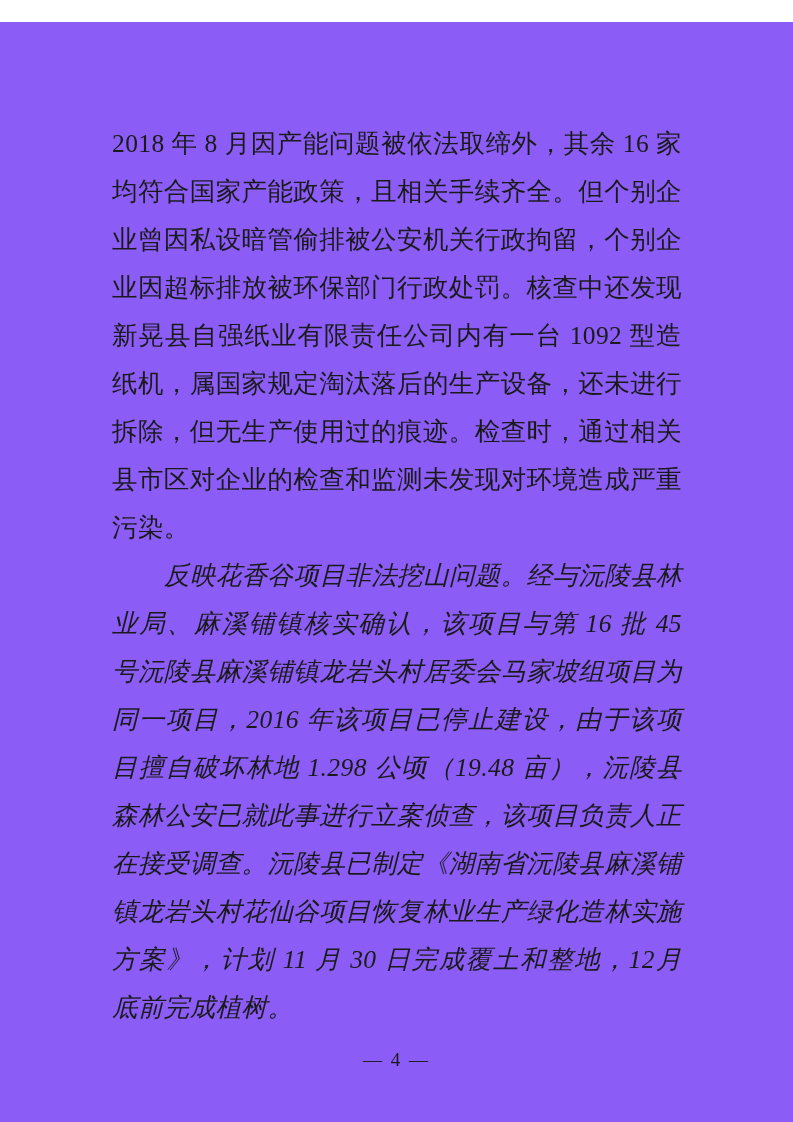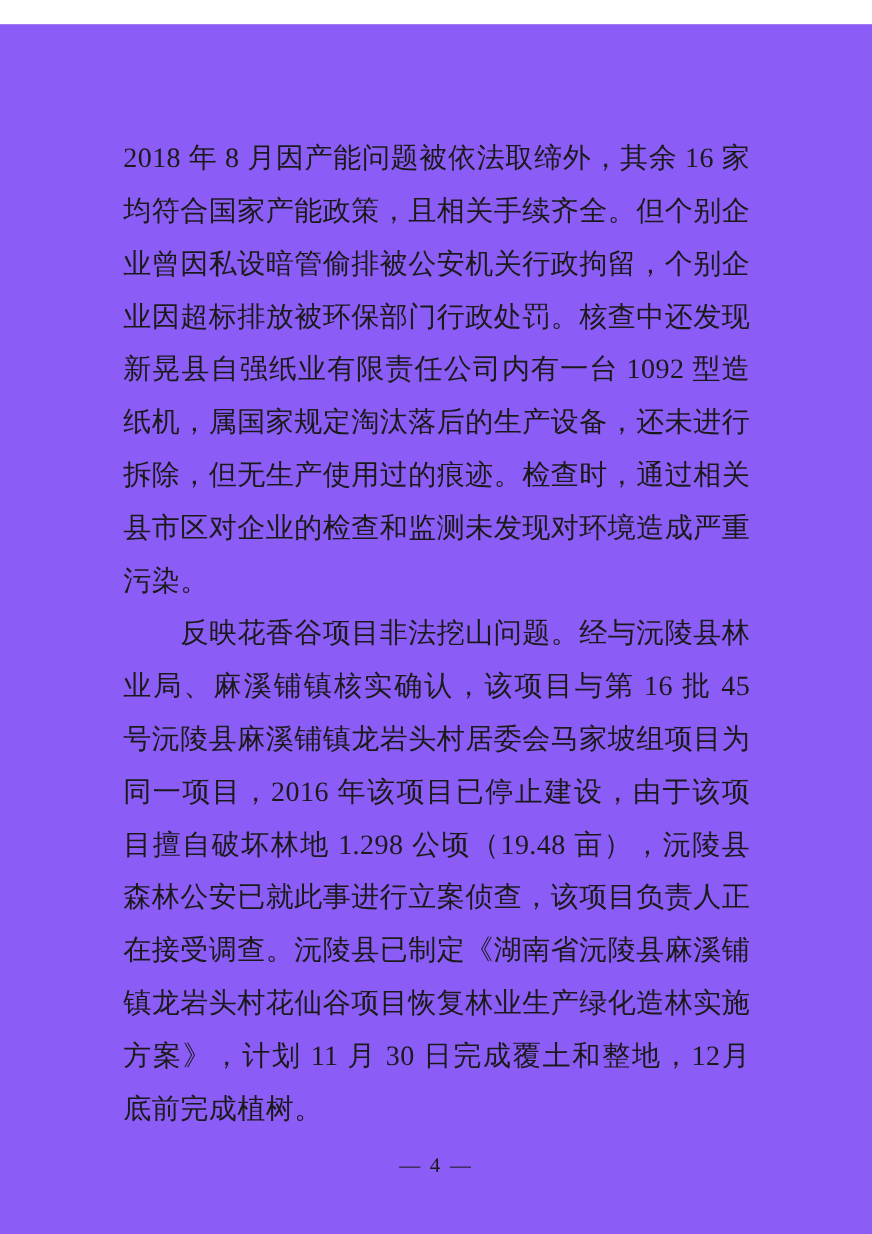--- a/index.html
+++ b/index.html
@@ -28,20 +28,21 @@
     font-size: 25.5px;
     line-height: 48px;
     color: #1a1a1a;
     text-align: justify;
     text-justify: inter-ideograph;
     letter-spacing: 0.4px;
     font-weight: 400;
   }
   p.para.indent {
     text-indent: 52px;
+    font-style: italic;
   }
   .footer {
     position: absolute;
     left: 0;
     top: 1027px;
     width: 793px;
     text-align: center;
   }
   .page-num {
     font-size: 19px;

